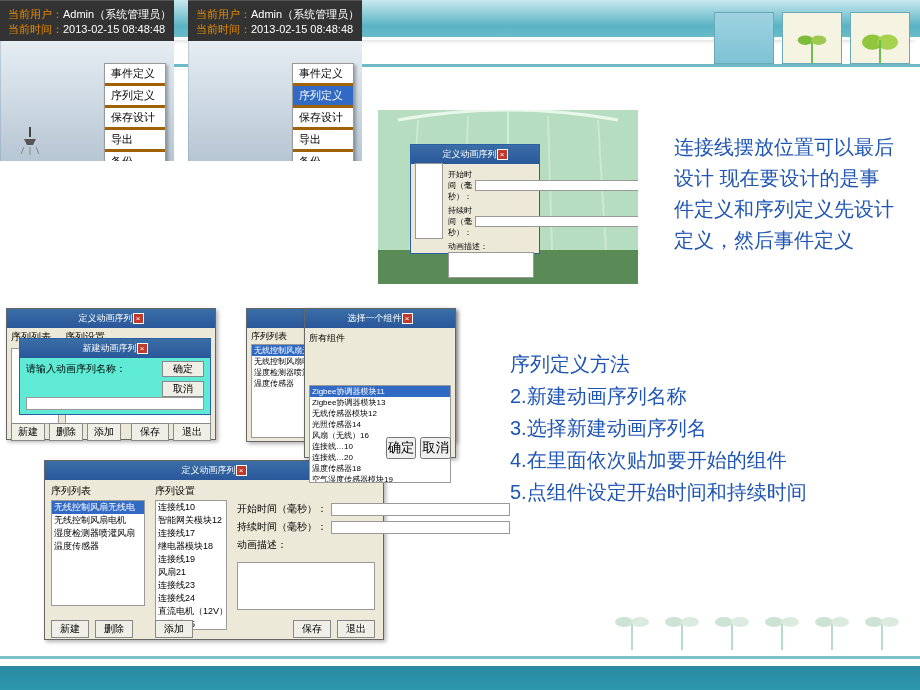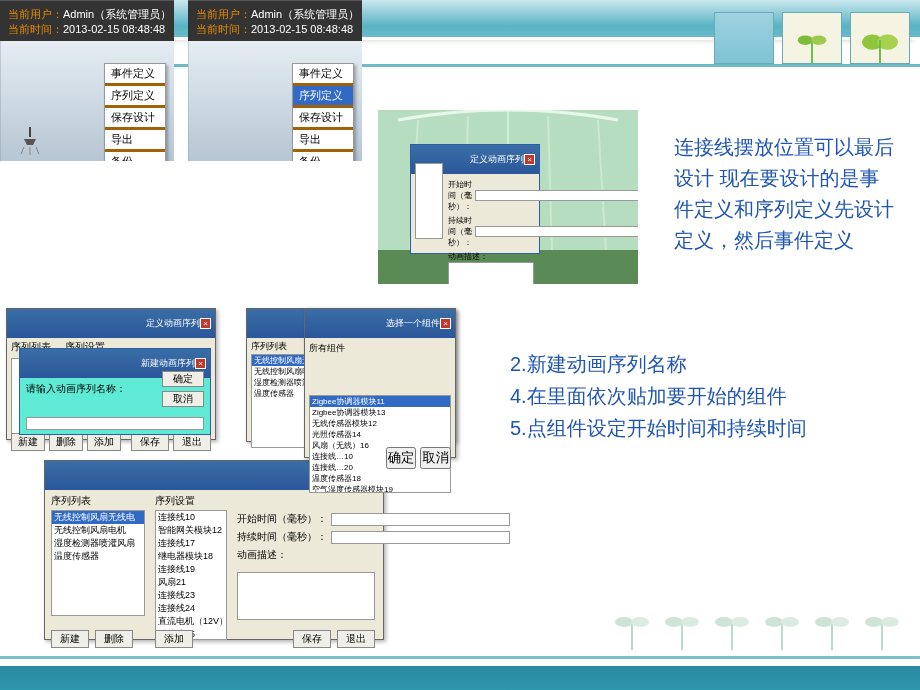--- a/index.html
+++ b/index.html
@@ -71,23 +71,23 @@
     position:absolute; left:378px; top:110px; width:260px; height:174px;
     background:linear-gradient(#c9e9cf,#6aa874);
     overflow:hidden;
   }
   .greenhouse svg { position:absolute; inset:0; width:100%; height:100%; }
   .dlg-over-photo {
     position:absolute; left:32px; top:34px; width:130px; height:110px;
     background:#ece9d8; border:1px solid #2a5fa5;
   }
   .title-xp {
-    height:29px; background:linear-gradient(#3a6ea5,#2a579b);
+    height:19px; background:linear-gradient(#3a6ea5,#2a579b);
     color:#fff; font-size:9px; padding:1px 4px;
-    display:flex; justify-content:flex-end; align-items:center;
+    display:flex; justify-content:center; align-items:center;
   }
   .title-xp .x {
     width:11px; height:11px; background:#c0392b; color:#fff;
     font-size:8px; display:flex; align-items:center; justify-content:center;
     border:1px solid #fff;
   }
   .dlg-over-photo .form { padding:5px; font-size:8px; }
   .dlg-over-photo .form .row { display:flex; gap:3px; margin-bottom:3px; align-items:center; }
   .dlg-over-photo .form input {
     flex:1; height:11px; border:1px solid #999; background:#fff;
@@ -378,21 +378,23 @@
 
     </div>
     <div class="bot">
       <button>确定</button>
       <button>取消</button>
     </div>
   </div>
 </div>
 
 <div class="steps">
+  <div class="title">序列定义方法</div>
   <div>2.新建动画序列名称</div>
+  <div>3.选择新建动画序列名</div>
   <div>4.在里面依次贴加要开始的组件</div>
   <div>5.点组件设定开始时间和持续时间</div>
 </div>
 
 <div class="dlg dlgBig">
   <div class="title-xp">
     <span>定义动画序列</span>
     <span class="x">×</span>
   </div>
   <div class="body">

